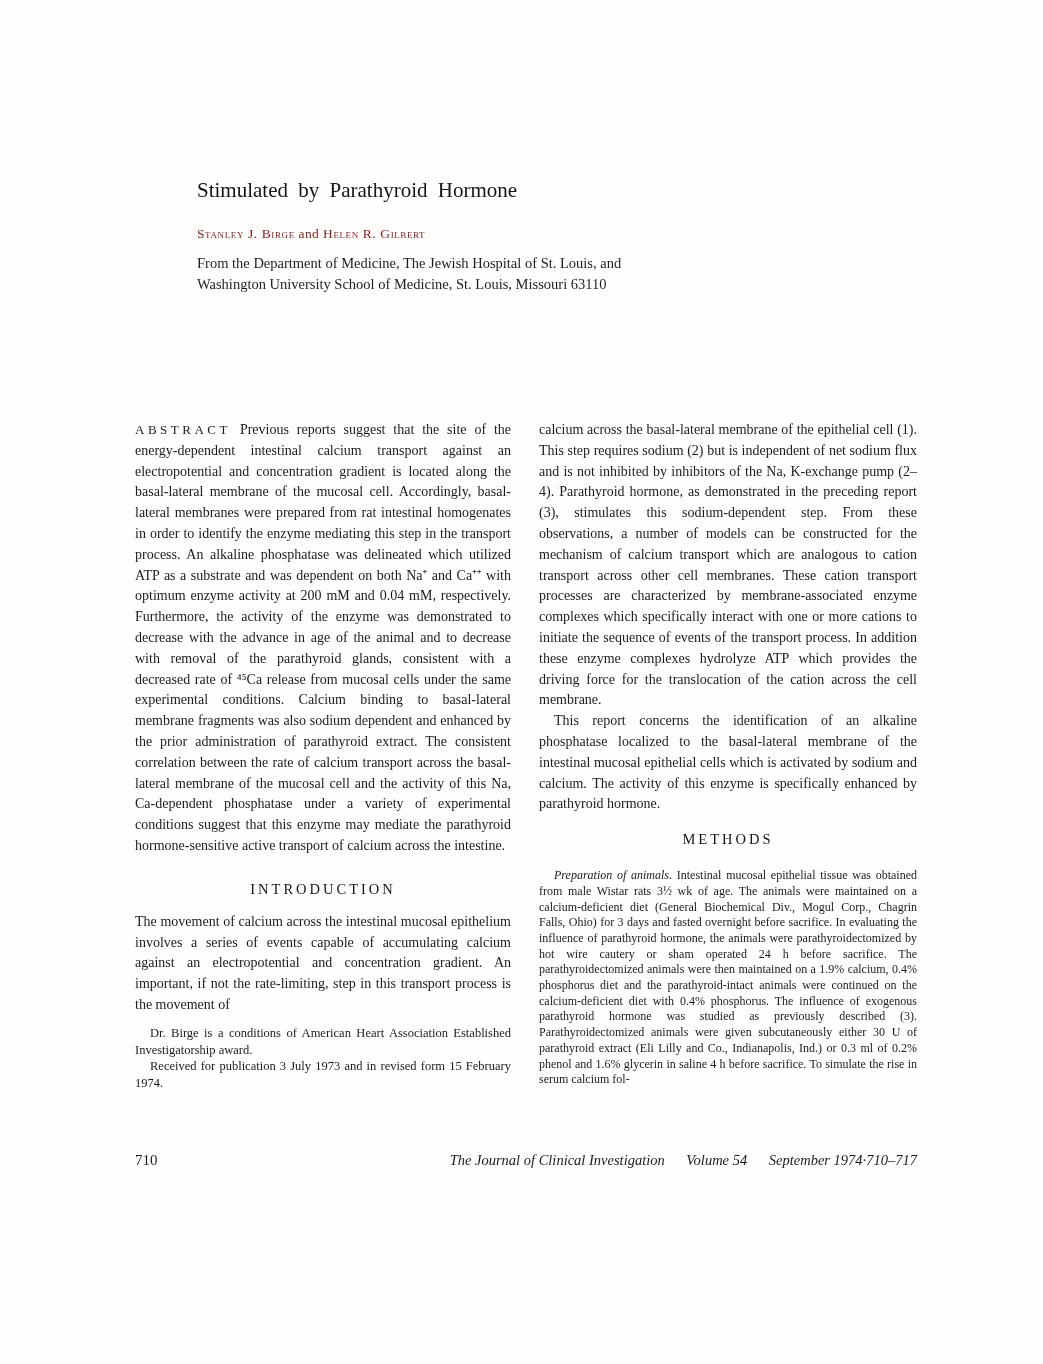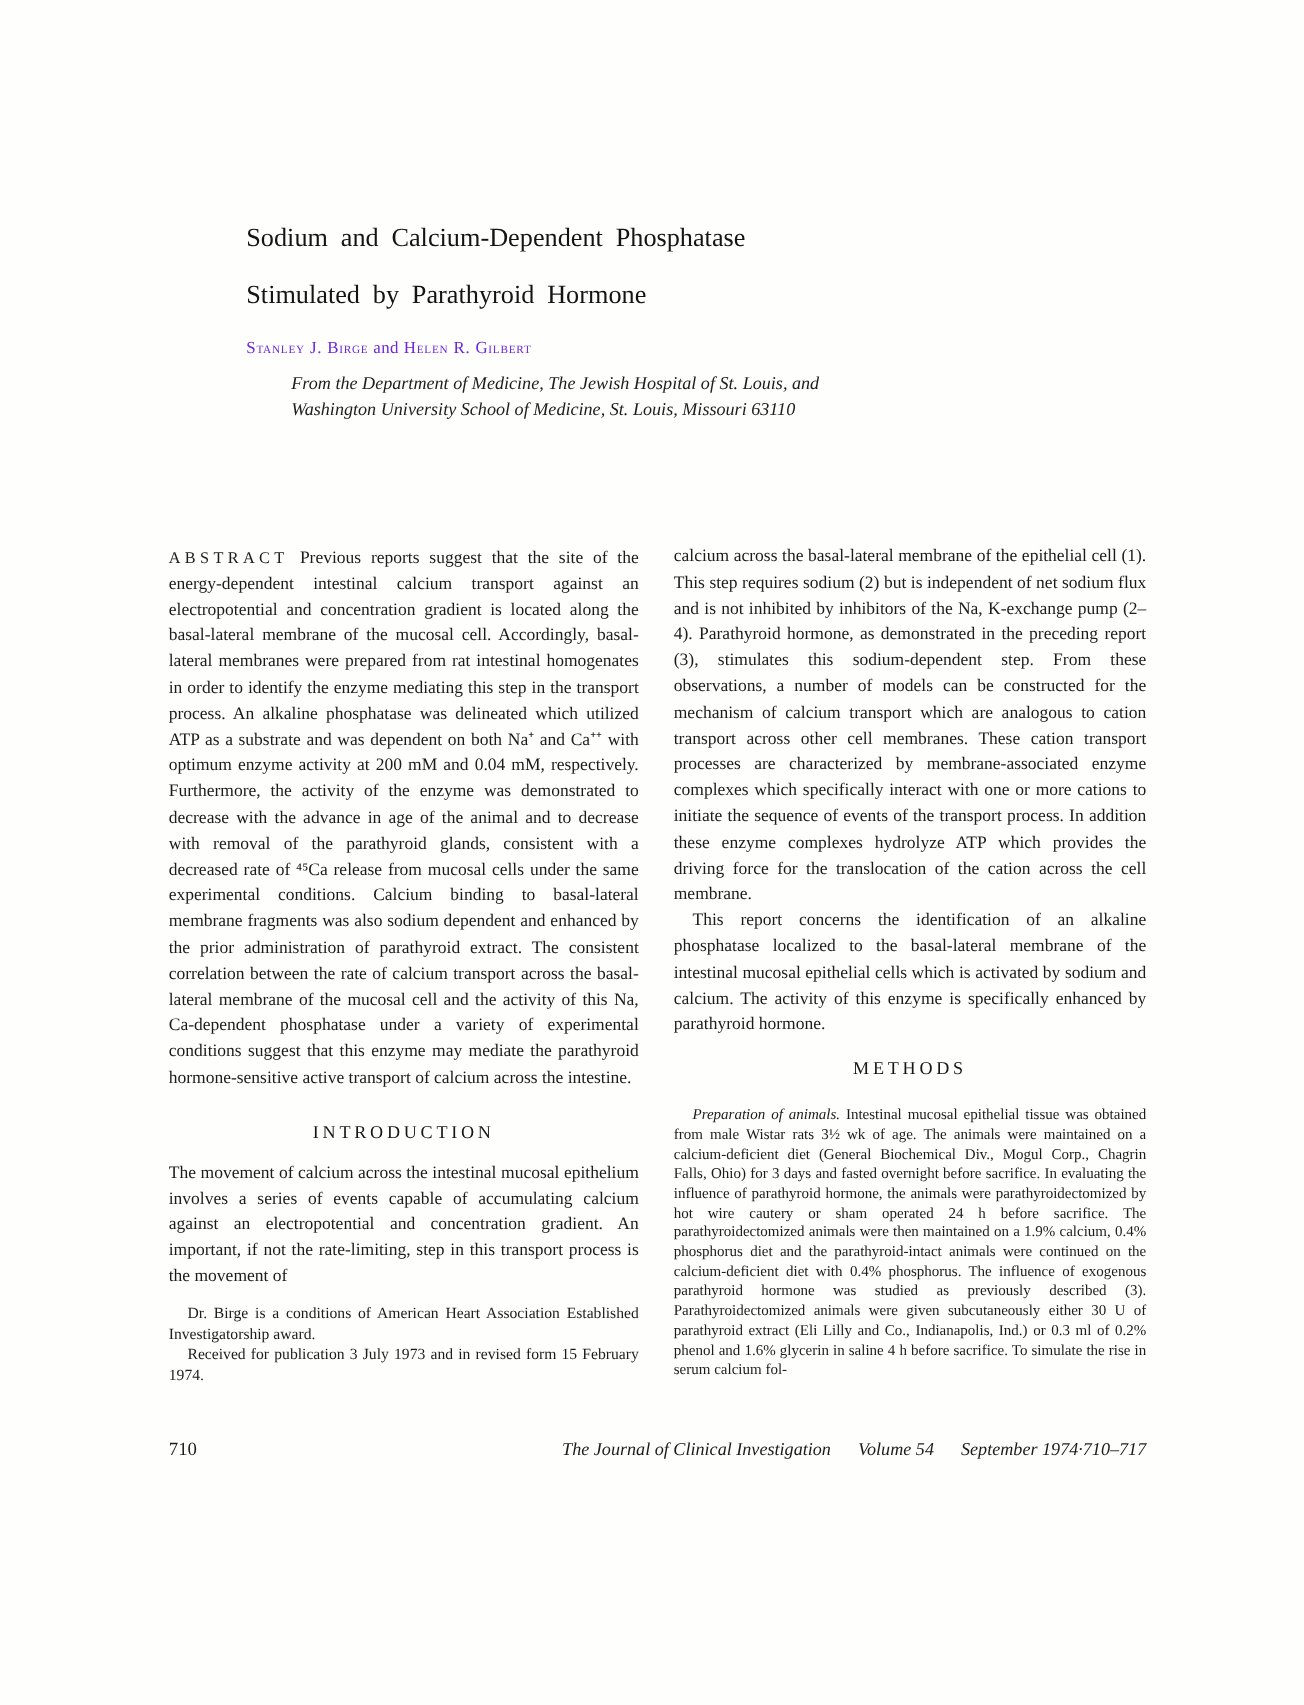--- a/index.html
+++ b/index.html
@@ -30,38 +30,36 @@
     font-weight: normal;
     line-height: 44.5px;
     word-spacing: 5px;
     color: #141414;
   }
   .title-line { display: block; }
   .authors {
     margin-top: 13px;
     font-size: 13.5px;
     letter-spacing: 0.4px;
-    color: #6d28d9;
+    color: #7f1d1d;
     font-family: Liberation Serif, serif;
   }
   .small-caps { font-variant: small-caps; letter-spacing: 0.6px; }
   .affiliation {
     margin-top: 11px;
-    font-style: italic;
     font-size: 14.5px;
     line-height: 21px;
     color: #1d1d1d;
-    margin-left: 36px;
   }
 
   
   .columns {
     position: absolute;
     left: 135px;
-    top: 436px;
+    top: 420px;
     width: 782px;
     display: flex;
     gap: 28px;
     justify-content: center;
   }
   .col-left  { width: 378px; }
   .col-right { width: 380px; }
 
   .body-text {
     margin: 0;
@@ -128,21 +126,20 @@
   .journal-line .seg { margin-left: 18px; }
   .journal-line .seg:first-child { margin-left: 0; }
 </style>
 </head>
 <body>
 
 <div class="page">
 
   <div class="title-block">
     <h1 class="article-title">
-      <span class="title-line">Sodium and Calcium-Dependent Phosphatase</span>
       <span class="title-line">Stimulated by Parathyroid Hormone</span>
     </h1>
     <div class="authors">
       <span class="small-caps">Stanley J. Birge</span>
       <span>and</span>
       <span class="small-caps">Helen R. Gilbert</span>
     </div>
     <div class="affiliation">
       <span>From the Department of Medicine, The Jewish Hospital of St. Louis, and</span><br>
       <span>Washington University School of Medicine, St. Louis, Missouri 63110</span>

